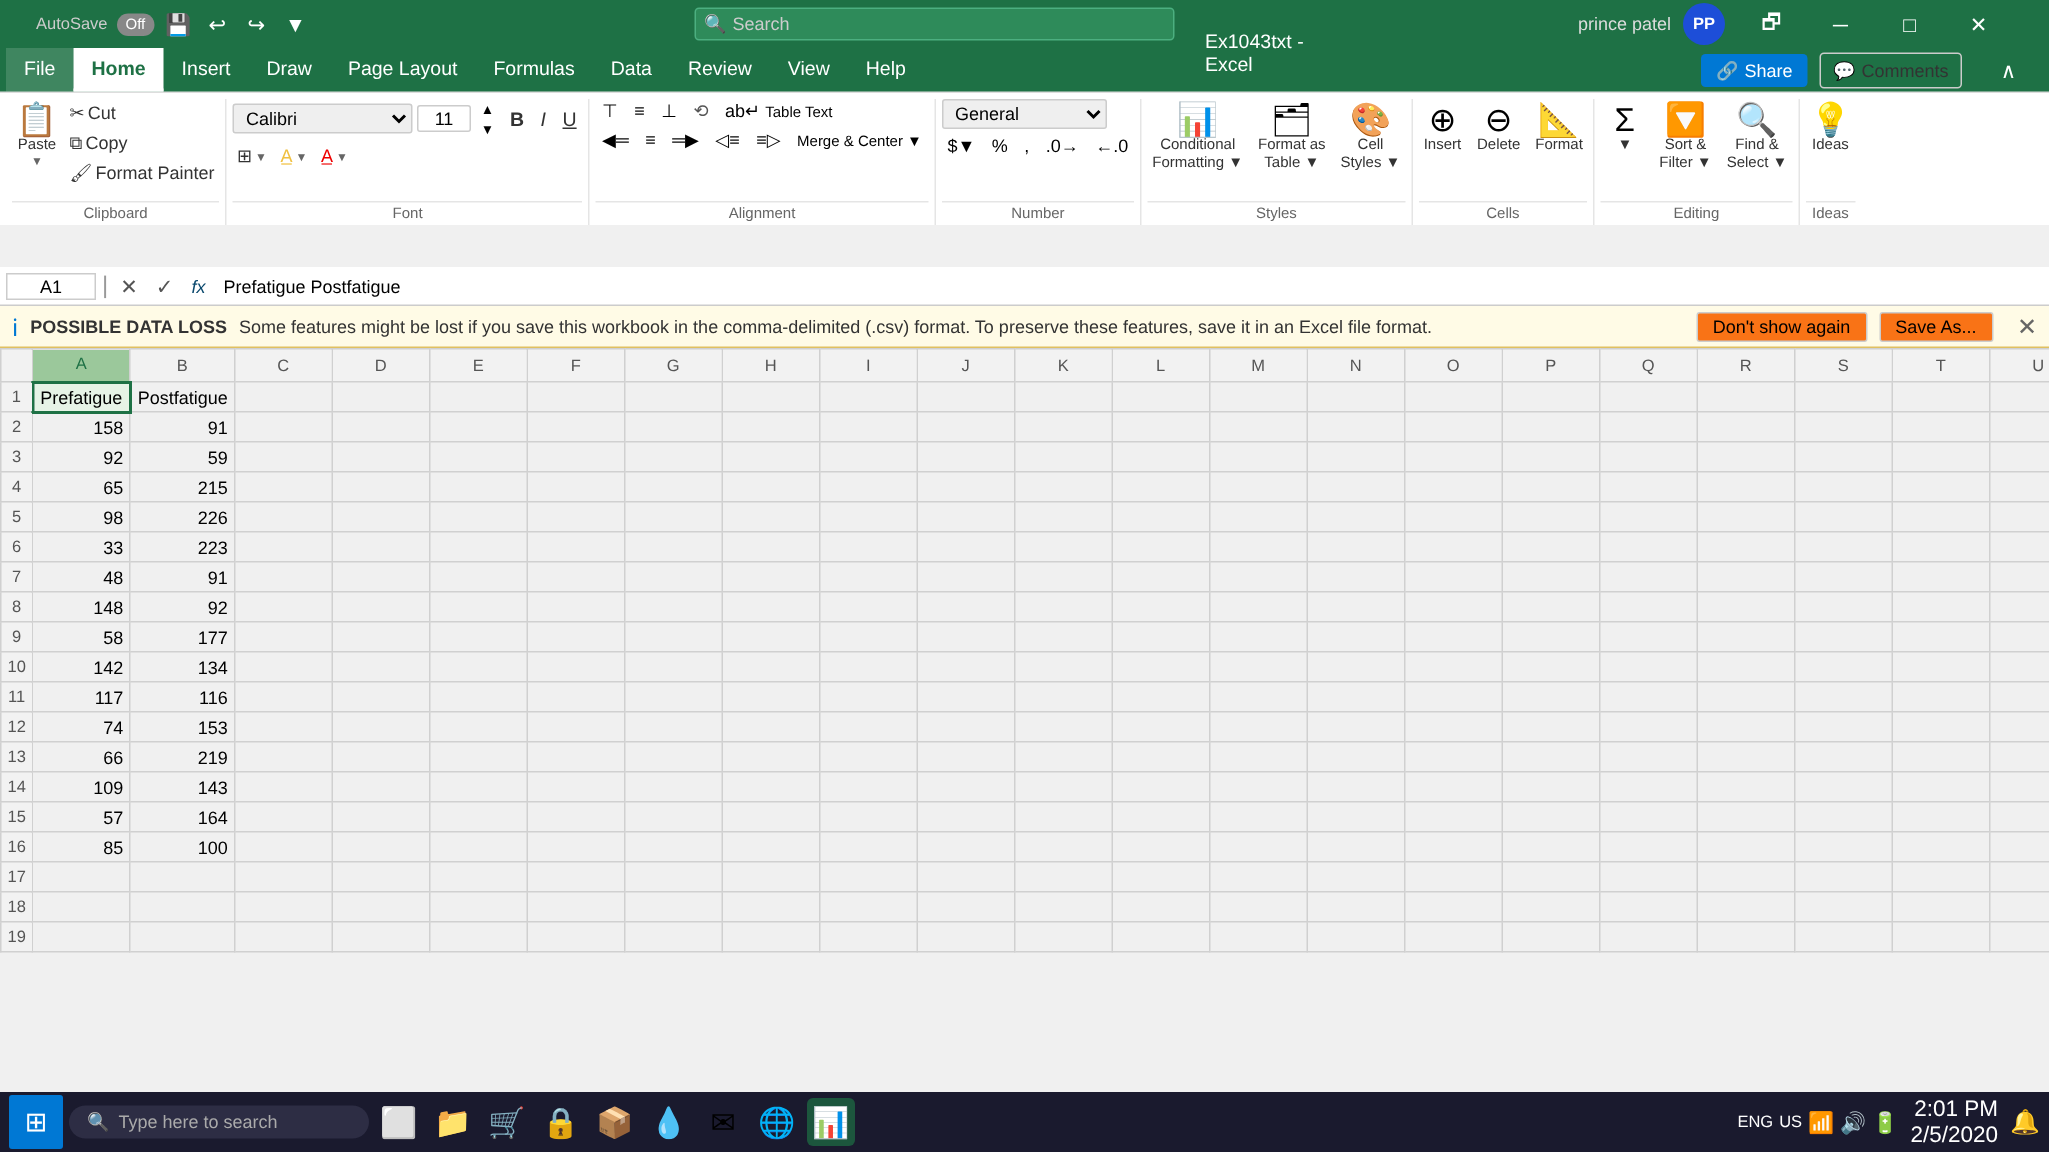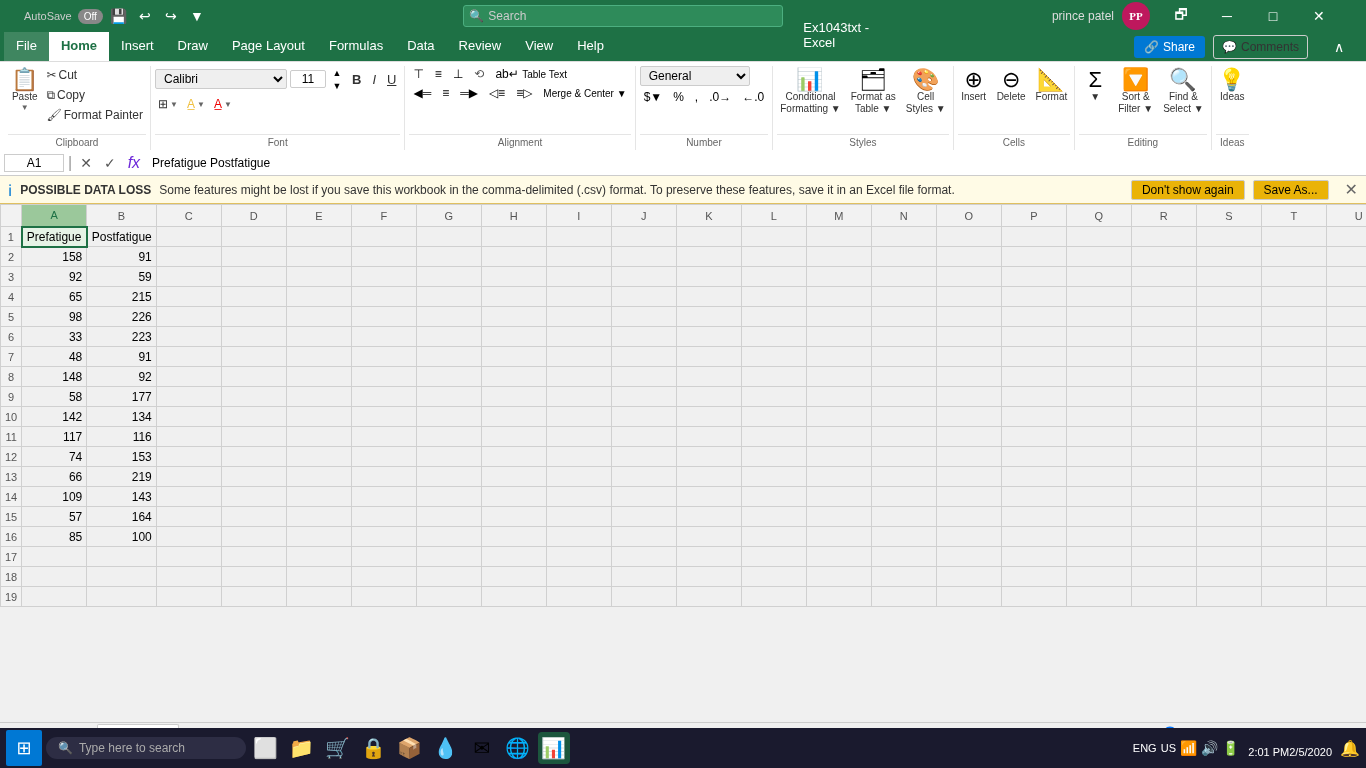--- a/index.html
+++ b/index.html
@@ -27,73 +27,74 @@
       border-radius: 3px;
       padding: 3px 24px;
       color: white;
       font-size: 12px;
       width: 320px;
       outline: none;
     }
     #search-box::placeholder { color: #ccc; }
     .search-wrap { position: relative; display: flex; align-items: center; }
     .search-icon-inner { position: absolute; left: 6px; color: #ccc; font-size: 12px; }
-    .user-avatar { background: #be185d; border-radius: 50%; width: 28px; height: 28px; display: flex; align-items: center; justify-content: center; font-size: 11px; font-weight: bold; color: white; font-family: Liberation Serif, serif; }
+    .user-avatar { background: #1d4ed8; border-radius: 50%; width: 28px; height: 28px; display: flex; align-items: center; justify-content: center; font-size: 11px; font-weight: bold; color: white; }
     .window-controls { display: flex; gap: 0; }
     .win-btn { width: 46px; height: 32px; display: flex; align-items: center; justify-content: center; font-size: 14px; color: white; cursor: pointer; }
     #ribbon-tabs { display: flex; height: 30px; border-bottom: 1px solid #ddd; padding: 0 4px; background: #1e7145; }
     .ribbon-tab { padding: 0 12px; display: flex; align-items: center; font-size: 13px; color: white; cursor: pointer; border-bottom: 2px solid transparent; }
     .ribbon-tab.active { background: white; color: #1e7145; font-weight: 600; border-bottom: 2px solid white; }
     .ribbon-tab-share { margin-left: auto; display: flex; align-items: center; gap: 8px; }
     .share-btn { background: #0078d4; color: white; border: none; border-radius: 3px; padding: 4px 10px; font-size: 12px; cursor: pointer; display: flex; align-items: center; gap: 4px; }
     .comments-btn { background: none; border: 1px solid #ccc; border-radius: 3px; padding: 4px 8px; font-size: 12px; cursor: pointer; color: #333; display: flex; align-items: center; gap: 4px; }
-    .font-select { border: 1px solid #ccc; border-radius: 2px; padding: 1px 4px; font-size: 12px; width: 132px; cursor: pointer; }
+    .font-select { border: 1px solid #ccc; border-radius: 2px; padding: 1px 4px; font-size: 12px; width: 120px; cursor: pointer; }
     .font-size-input { border: 1px solid #ccc; border-radius: 2px; padding: 1px 2px; font-size: 12px; width: 36px; text-align: center; }
     .fs-btn { width: 16px; height: 13px; display: flex; align-items: center; justify-content: center; font-size: 9px; cursor: pointer; border: none; background: none; }
     .fmt-btn { padding: 1px 4px; font-size: 13px; cursor: pointer; border-radius: 2px; color: #333; }
     .fmt-btn.bold { font-weight: bold; }
     .fmt-btn.italic { font-style: italic; }
     .fmt-btn.underline { text-decoration: underline; }
 
     
     .num-select { border: 1px solid #ccc; border-radius: 2px; padding: 1px 4px; font-size: 12px; width: 110px; cursor: pointer; }
     .al-btn { padding: 1px 4px; font-size: 12px; cursor: pointer; border-radius: 2px; }
 
     
     #formula-bar {
       display: flex;
       align-items: center;
       background: white;
       border-bottom: 1px solid #ccc;
       padding: 2px 4px;
       gap: 4px;
       height: 26px;
+      margin-top: 28px;
     }
     #cell-ref { border: 1px solid #ccc; width: 60px; padding: 1px 4px; font-size: 12px; text-align: center; }
     .formula-divider { color: #999; font-size: 16px; }
-    .fx-label { font-size: 16px; color: #6d28d9; font-style: italic; padding: 0 4px; }
+    .fx-label { font-size: 12px; color: #0c4a6e; font-style: italic; padding: 0 4px; }
     #formula-input { flex: 1; border: none; outline: none; font-size: 12px; padding: 0 4px; }
     .formula-action-btn { padding: 0 4px; font-size: 14px; cursor: pointer; color: #555; border: none; background: none; }
 
     
     #warning-bar {
       display: flex;
       align-items: center;
       background: #fffbe6;
       border-bottom: 1px solid #e0c060;
       padding: 3px 8px;
       gap: 8px;
       font-size: 12px;
       color: #333;
       height: 28px;
     }
     .warning-icon { color: #0078d4; font-size: 16px; }
     .warning-title { font-weight: bold; color: #333; }
     .warning-text { flex: 1; }
-    .warn-btn { border: 1px solid #ccc; background: #eab308; padding: 2px 10px; border-radius: 2px; font-size: 12px; cursor: pointer; }
+    .warn-btn { border: 1px solid #ccc; background: #f97316; padding: 2px 10px; border-radius: 2px; font-size: 12px; cursor: pointer; }
     .warn-close { color: #666; font-size: 16px; cursor: pointer; margin-left: 8px; }
 
     
     #spreadsheet-area { display: flex; flex: 1; overflow: hidden; height: calc(768px - 32px - 30px - 84px - 26px - 28px - 28px - 22px); }
 
     
     #grid-container { flex: 1; overflow: auto; position: relative; }
     table.grid { border-collapse: collapse; width: 100%; }
     table.grid th { background: #f2f2f2; border: 1px solid #d0d0d0; min-width: 20px; height: 22px; font-size: 11px; font-weight: normal; color: #555; text-align: center; padding: 0 4px; position: sticky; top: 0; z-index: 2; user-select: none; }
     table.grid th.row-num { width: 20px; position: sticky; left: 0; top: 0; z-index: 3; background: #f2f2f2; }
@@ -131,22 +132,22 @@
       display: flex;
       align-items: center;
       gap: 4px;
       padding: 0 6px;
       z-index: 999;
     }
     .task-start { background: #0078d4; color: white; width: 36px; height: 36px; display: flex; align-items: center; justify-content: center; font-size: 18px; cursor: pointer; border-radius: 2px; }
     .task-search { display: flex; align-items: center; background: #2d2d44; border-radius: 16px; padding: 4px 12px; gap: 6px; flex: 0 0 200px; cursor: pointer; }
     .task-search span { color: #aaa; font-size: 12px; }
     .task-icon { width: 32px; height: 32px; display: flex; align-items: center; justify-content: center; font-size: 20px; cursor: pointer; border-radius: 4px; }
-    .taskbar-right { margin-left: auto; display: flex; gap: 8px; color: white; }
-    .task-time { display: flex; flex-direction: row; align-items: flex-end; font-size: 11px; color: white; }
+    .taskbar-right { margin-left: auto; display: flex; align-items: center; gap: 8px; color: white; }
+    .task-time { display: flex; flex-direction: column; align-items: flex-end; font-size: 15px; color: white; }
     .task-sys { display: flex; gap: 4px; align-items: center; color: white; font-size: 13px; }
     .task-notification { font-size: 16px; cursor: pointer; }
 
     .ribbon-main { display: flex; background: white; padding: 4px 4px 0; min-height: 88px; }
     .rg { display: flex; flex-direction: column; padding: 0 4px; border-right: 1px solid #e5e5e5; min-width: 40px; }
     .rg-content { display: flex; align-items: flex-start; flex: 1; gap: 2px; padding-bottom: 2px; }
     .rg-label { font-size: 10px; color: #666; text-align: center; padding: 2px 0; border-top: 1px solid #e5e5e5; margin-top: auto; }
     .icon-btn { display: flex; flex-direction: column; align-items: center; justify-content: flex-start; padding: 3px 3px 2px; cursor: pointer; border-radius: 3px; min-width: 32px; }
     .icon-btn .ic { font-size: 22px; line-height: 1; }
     .icon-btn .tx { font-size: 10px; color: #333; text-align: center; line-height: 1.2; white-space: nowrap; }

